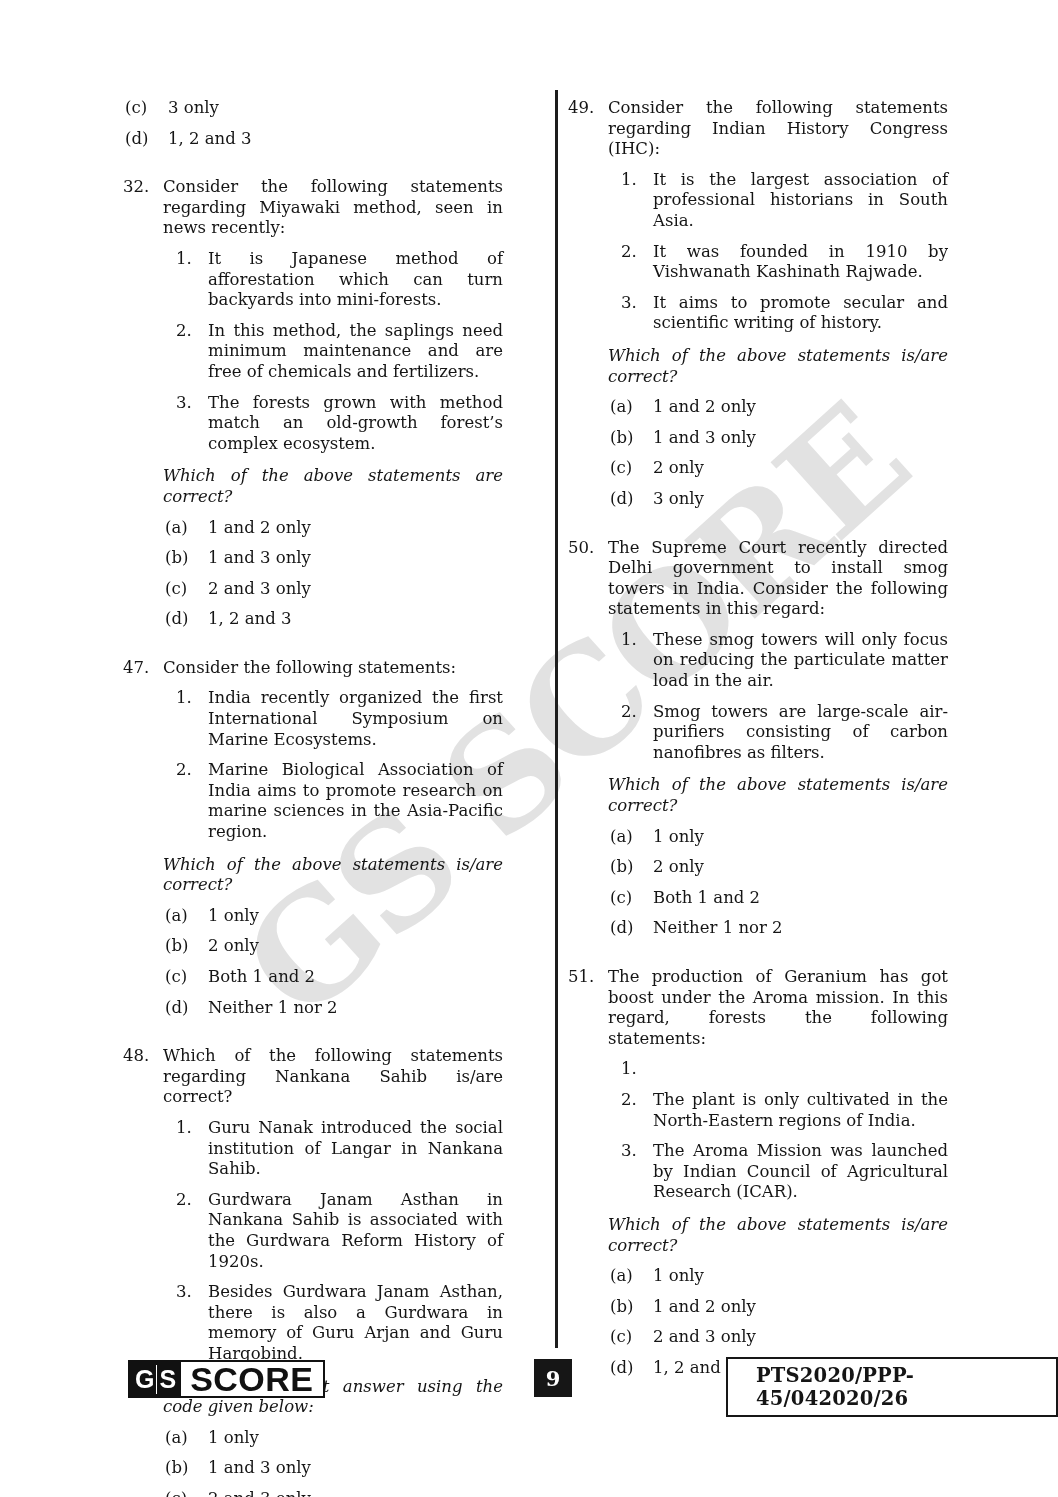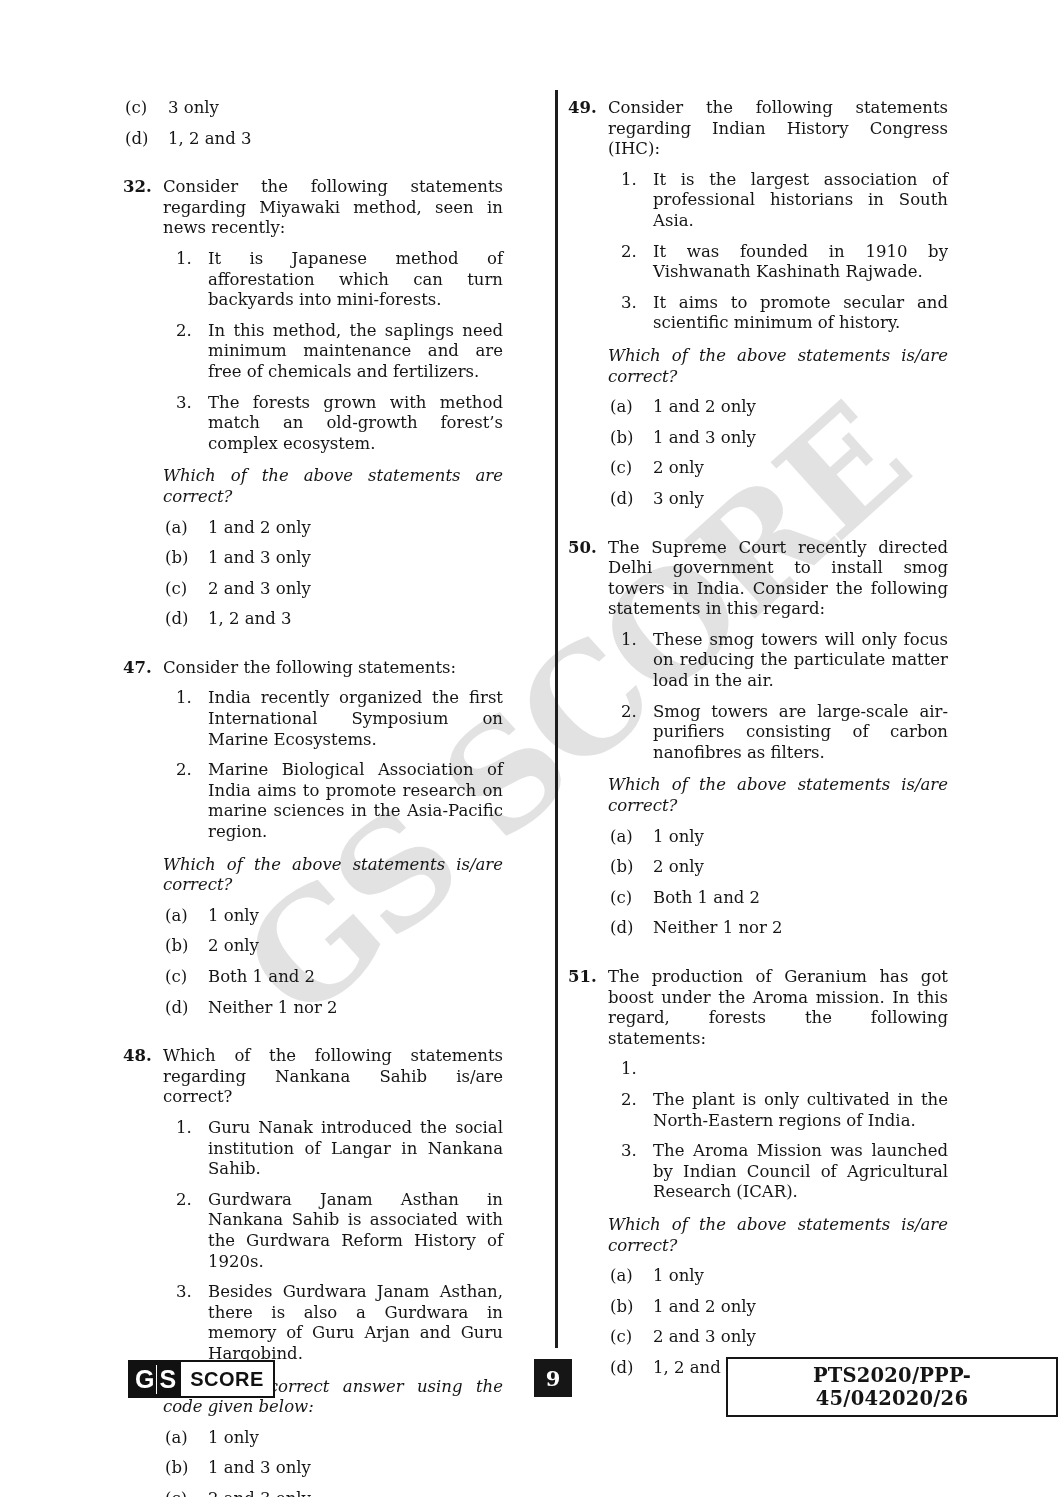--- a/index.html
+++ b/index.html
@@ -16,21 +16,21 @@
   
   .divider{position:absolute;left:555px;top:90px;width:3px;height:1258px;background:#1d1d1d;z-index:1;}
 
   
   .col{position:absolute;top:98px;width:380px;font-size:16.5px;line-height:20.6px;z-index:2;}
   .col-left{left:123px;}
   .col-right{left:568px;}
 
   .q{display:flex;margin-top:28px;}
   .q:first-child{margin-top:0;}
-  .qnum{flex:none;width:40px;font-weight:700;}
+  .qnum{flex:none;width:40px;font-weight:400;}
   .qbody{flex:1;min-width:0;}
   .qintro{text-align:justify;}
 
   .stmt{display:flex;margin-top:10px;}
   .snum{flex:none;width:45px;padding-left:13px;box-sizing:border-box;}
   .stext{flex:1;text-align:justify;}
 
   .prompt{margin-top:12px;text-align:justify;font-style:italic;}
 
   .opt{display:flex;margin-top:10px;}
@@ -39,29 +39,29 @@
   .otext{flex:1;}
 
   
   .logo{position:absolute;left:128px;top:1360px;height:38px;border:2px solid #111;
         display:flex;align-items:stretch;background:#fff;z-index:3;box-sizing:border-box;}
   .logo-gs{background:#111;color:#fff;display:flex;align-items:center;padding:0 5px;
            font-family:"Liberation Sans",sans-serif;font-weight:bold;font-size:25px;}
   .logo-gs .g{display:inline-block;}
   .logo-gs .s{display:inline-block;border-left:1.5px solid #fff;margin-left:2px;padding-left:2px;}
   .logo-score{display:flex;align-items:center;padding:0 9px;color:#111;
-              font-family:"Liberation Sans",sans-serif;font-weight:bold;font-size:20px;letter-spacing:0.5px;}
+              font-family:"Liberation Sans",sans-serif;font-weight:bold;font-size:34px;letter-spacing:0.5px;}
 
   .pagenum{position:absolute;left:534px;top:1359px;width:38px;height:38px;background:#161616;
            color:#fff;display:flex;align-items:center;justify-content:center;
            font-size:21px;font-weight:700;z-index:3;}
 
   .code-box{position:absolute;left:726px;top:1357px;border:2.5px solid #161616;background:#fff;
             padding:5px 28px;font-weight:700;font-size:19.5px;letter-spacing:0.2px;z-index:3;
-            font-family:"DejaVu Serif","Liberation Serif",serif;text-align:center;}
+            font-family:"DejaVu Serif","Liberation Serif",serif;}
 </style>
 </head>
 <body>
 
 <div class="page">
 
   <div class="watermark">GS SCORE</div>
 
   <div class="divider"></div>
 
@@ -182,21 +182,21 @@
           <div class="stmt">
             <span class="snum">1.</span>
             <span class="stext">It is the largest association of professional historians in South Asia.</span>
           </div>
           <div class="stmt">
             <span class="snum">2.</span>
             <span class="stext">It was founded in 1910 by Vishwanath Kashinath Rajwade.</span>
           </div>
           <div class="stmt">
             <span class="snum">3.</span>
-            <span class="stext">It aims to promote secular and scientific minimum of history.</span>
+            <span class="stext">It aims to promote secular and scientific writing of history.</span>
           </div>
           <div class="prompt">Which of the above statements is/are correct?</div>
           <div class="opt">
             <span class="oletter">(a)</span>
             <span class="otext">1 and 2 only</span>
           </div>
           <div class="opt">
             <span class="oletter">(b)</span>
             <span class="otext">1 and 3 only</span>
           </div>

